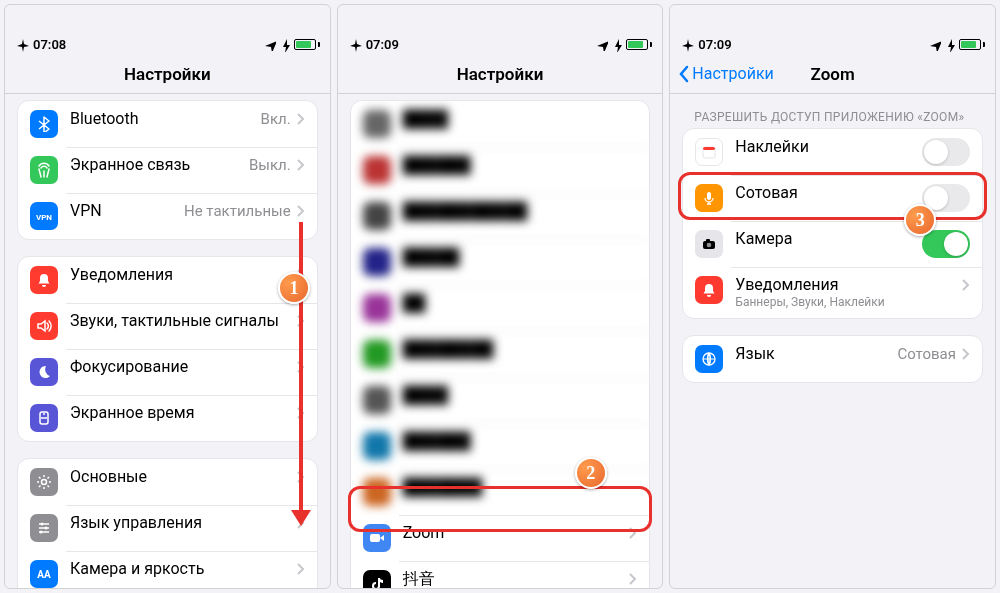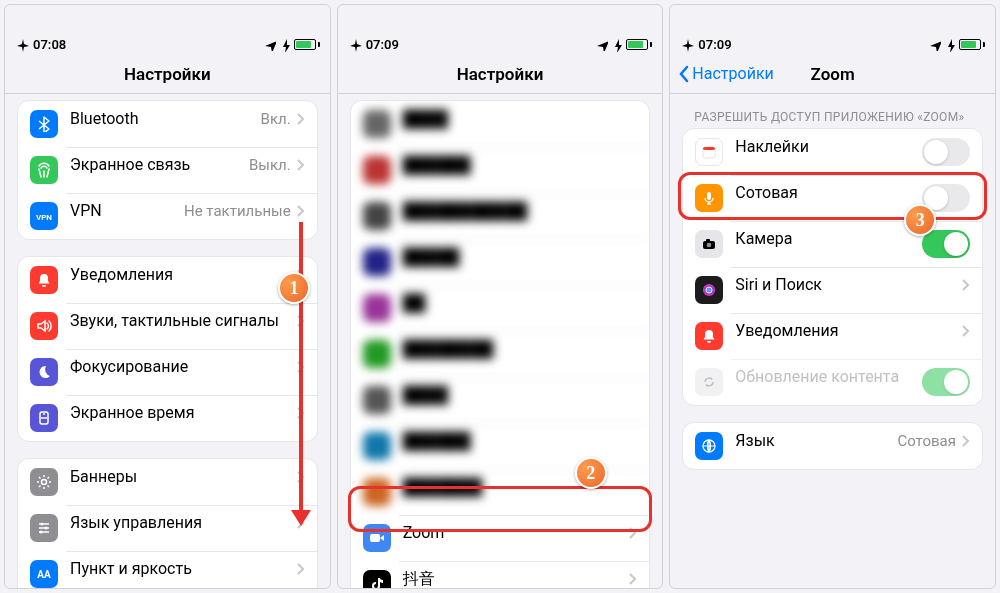--- a/index.html
+++ b/index.html
@@ -259,21 +259,21 @@
       </div>
     </div>
 
     <div class="group">
       <div class="row">
         <div class="icon-box" style="background:#8e8e93">
             <svg viewBox="0 0 16 16">
               <use href="#i-gear"></use>
             </svg>
           </div>
-        <div class="row-label">Баннеры</div>
+        <div class="row-label">Основные</div>
         <span class="chevron"><svg viewBox="0 0 8 12">
               <use href="#i-chev"></use>
             </svg></span>
       </div>
       <div class="row">
         <div class="icon-box" style="background:#8e8e93">
             <svg viewBox="0 0 16 16">
               <use href="#i-sliders"></use>
             </svg>
           </div>
@@ -281,21 +281,21 @@
         <span class="chevron"><svg viewBox="0 0 8 12">
               <use href="#i-chev"></use>
             </svg></span>
       </div>
       <div class="row">
         <div class="icon-box" style="background:#007aff">
             <svg viewBox="0 0 16 16">
               <use href="#i-aa"></use>
             </svg>
           </div>
-        <div class="row-label">Пункт и яркость</div>
+        <div class="row-label">Камера и яркость</div>
         <span class="chevron"><svg viewBox="0 0 8 12">
               <use href="#i-chev"></use>
             </svg></span>
       </div>
       <div class="row">
         <div class="icon-box" style="background:#3a3ad6">
             <svg viewBox="0 0 16 16">
               <use href="#i-grid"></use>
             </svg>
           </div>
@@ -467,53 +467,32 @@
             <svg viewBox="0 0 16 16">
               <use href="#i-camera"></use>
             </svg>
           </div>
         <div class="row-label">Камера</div>
         <div class="toggle on">
             <div class="knob"></div>
           </div>
       </div>
       <div class="row">
-        <div class="icon-box" style="background:#1c1c1e">
-            <svg viewBox="0 0 16 16">
-              <use href="#i-siri"></use>
-            </svg>
-          </div>
-        <div class="row-label">Siri и Поиск</div>
-        <span class="chevron"><svg viewBox="0 0 8 12">
-              <use href="#i-chev"></use>
-            </svg></span>
-      </div>
-      <div class="row">
         <div class="icon-box" style="background:#ff3b30">
             <svg viewBox="0 0 16 16">
               <use href="#i-bell"></use>
             </svg>
           </div>
         <div style="flex:1">
           <div class="row-label" style="flex:none">Уведомления</div>
-        </div>
-        <span class="chevron"><svg viewBox="0 0 8 12">
-              <use href="#i-chev"></use>
-            </svg></span>
-      </div>
-      <div class="row" style="opacity:.55">
-        <div class="icon-box" style="background:#e5e5ea">
-            <svg viewBox="0 0 16 16">
-              <use href="#i-refresh"></use>
-            </svg>
-          </div>
-        <div class="row-label" style="color:#8e8e93">Обновление контента</div>
-        <div class="toggle on">
-            <div class="knob"></div>
-          </div>
+          <div class="row-sublabel">Баннеры, Звуки, Наклейки</div>
+        </div>
+        <span class="chevron"><svg viewBox="0 0 8 12">
+              <use href="#i-chev"></use>
+            </svg></span>
       </div>
     </div>
     <div class="group" style="margin-top:4px">
       <div class="row">
         <div class="icon-box" style="background:#007aff">
             <svg viewBox="0 0 16 16">
               <use href="#i-globe"></use>
             </svg>
           </div>
         <div class="row-label">Язык</div>

